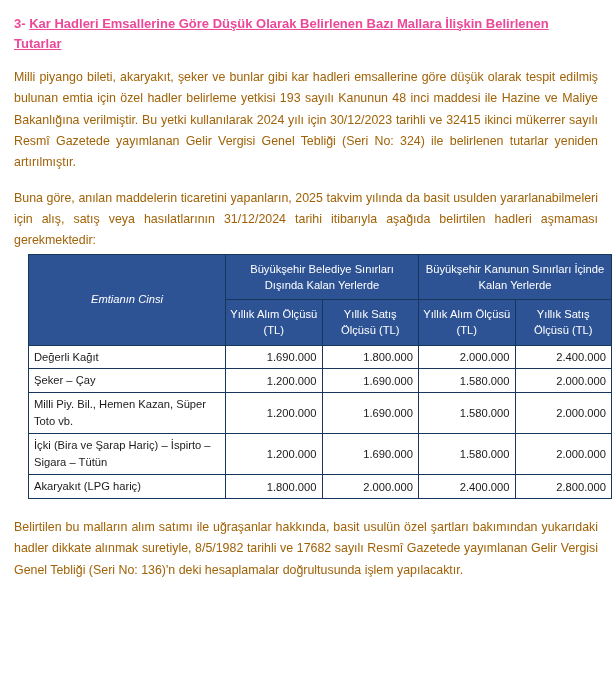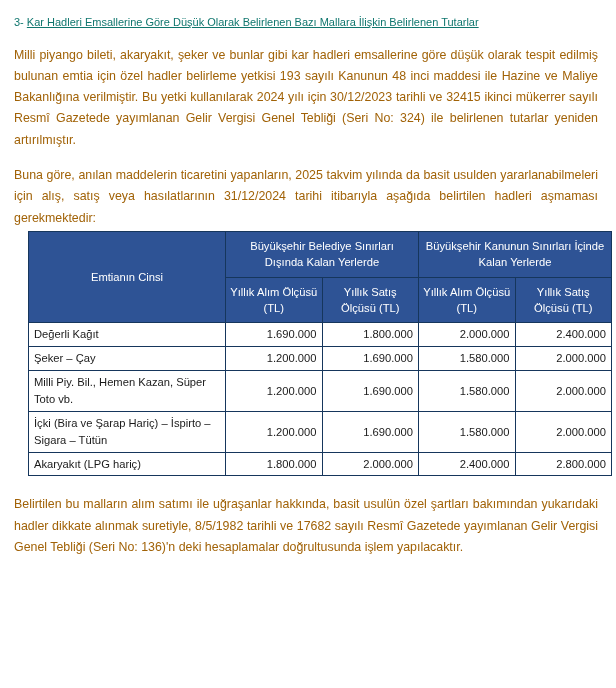--- a/index.html
+++ b/index.html
@@ -15,23 +15,23 @@
     overflow: hidden;
   }
   .page {
     box-sizing: border-box;
     width: 616px;
     height: 688px;
     padding: 14px 18px 10px 14px;
     position: relative;
   }
   .heading {
-    color: #0f766e;
-    font-weight: normal;
-    font-size: 11px;
+    color: #ec4899;
+    font-weight: bold;
+    font-size: 13px;
     line-height: 1.5;
     margin: 0 0 14px 0;
   }
   .heading .num {
     text-decoration: none;
   }
   .heading .ttl {
     text-decoration: underline;
   }
   p.body-text {
@@ -60,20 +60,21 @@
   table.rates thead th {
     background: #2e5395;
     color: #ffffff;
     font-weight: normal;
     text-align: center;
     line-height: 1.45;
     padding: 6px 4px;
   }
   th.col-cins {
     width: 188px;
+    font-style: italic;
   }
   th.grp {
     width: 184px;
   }
   th.sub {
     width: 92px;
   }
   td.name {
     text-align: left;
     line-height: 1.5;

